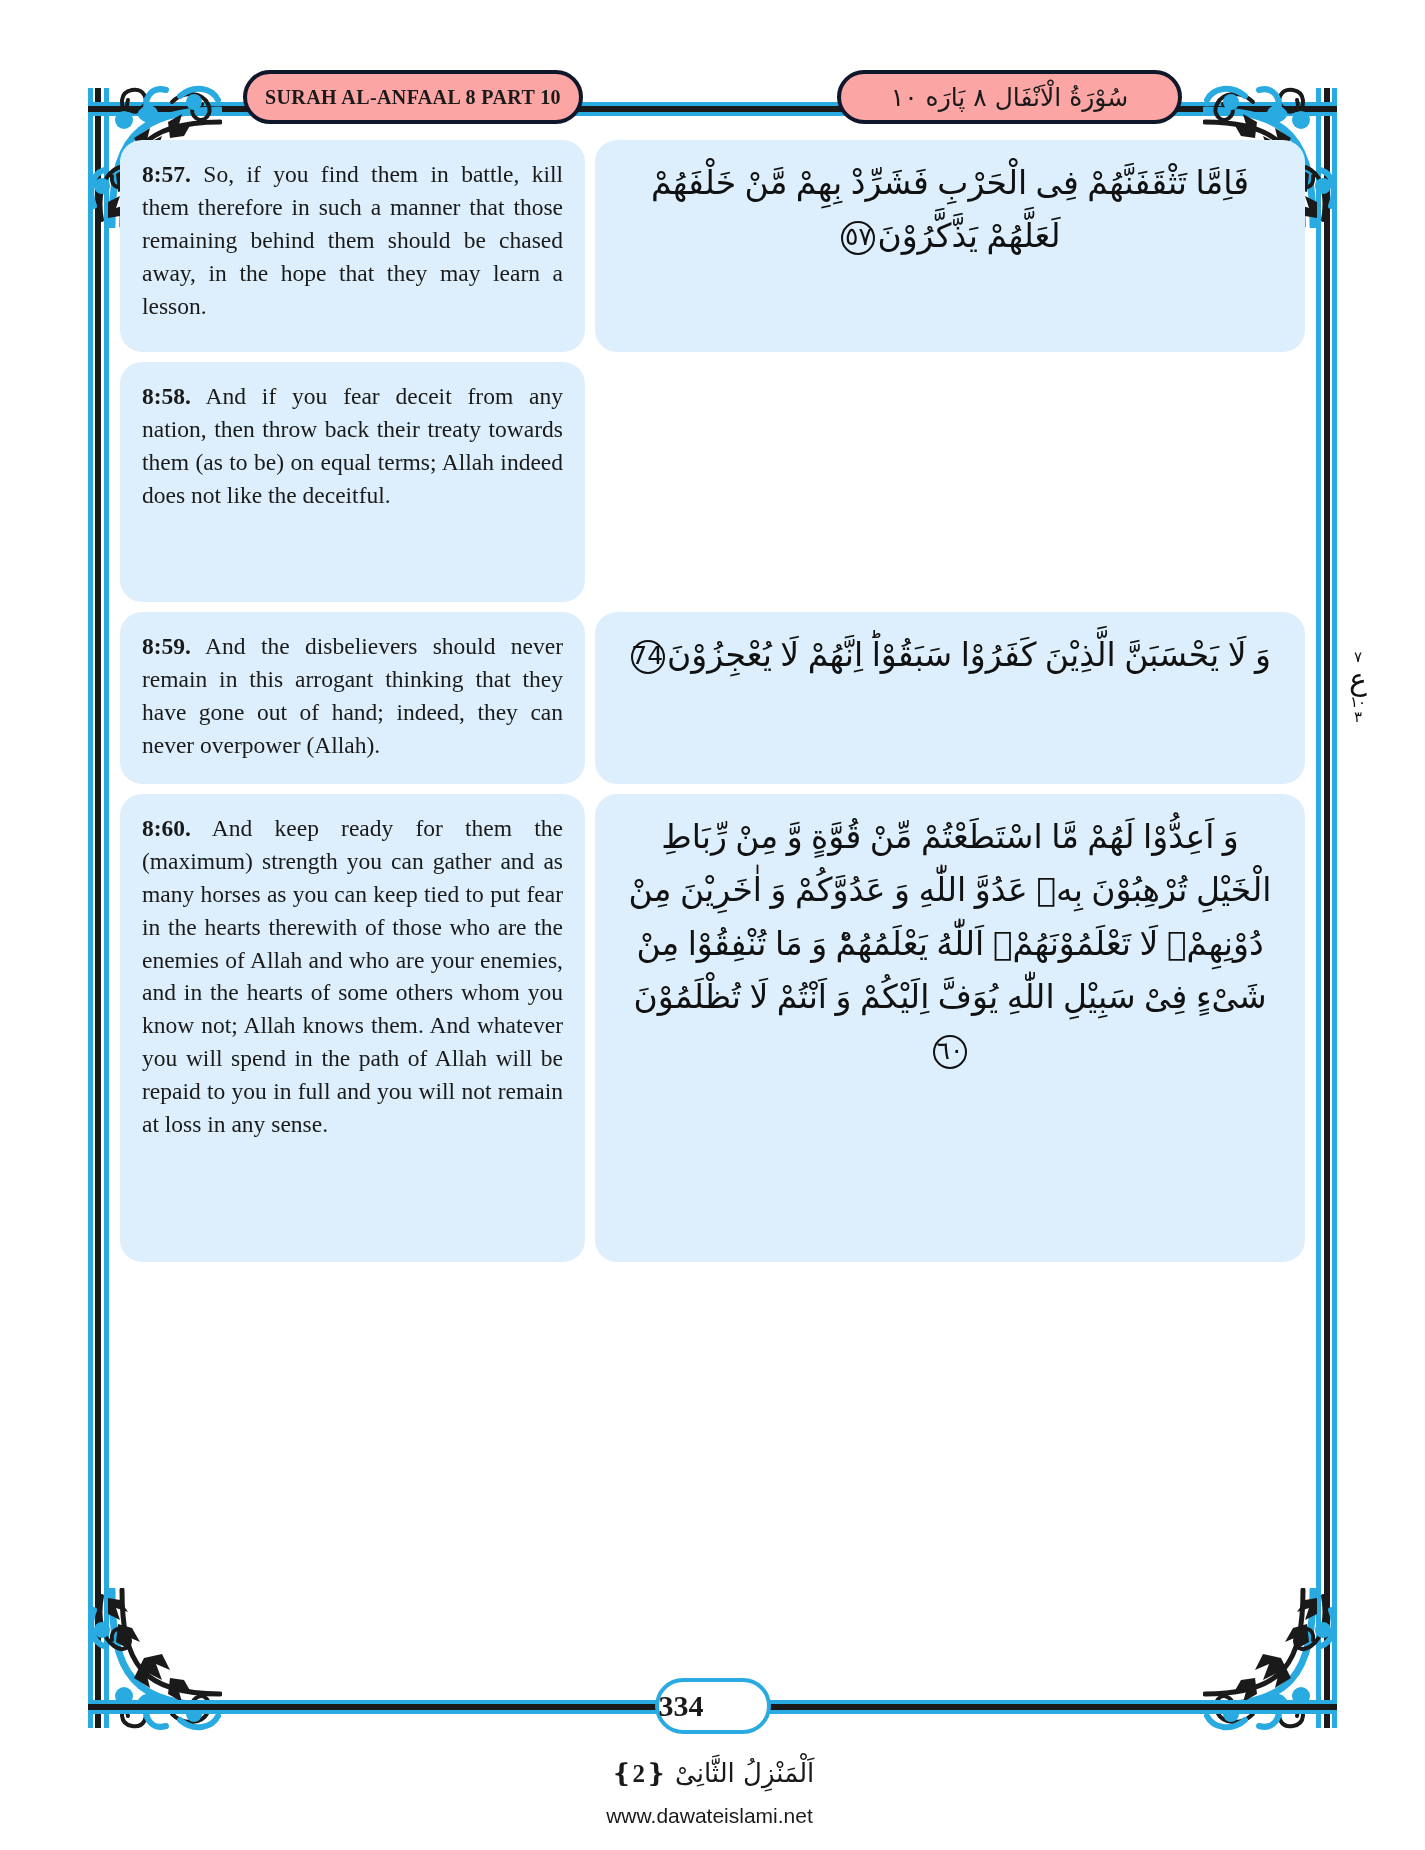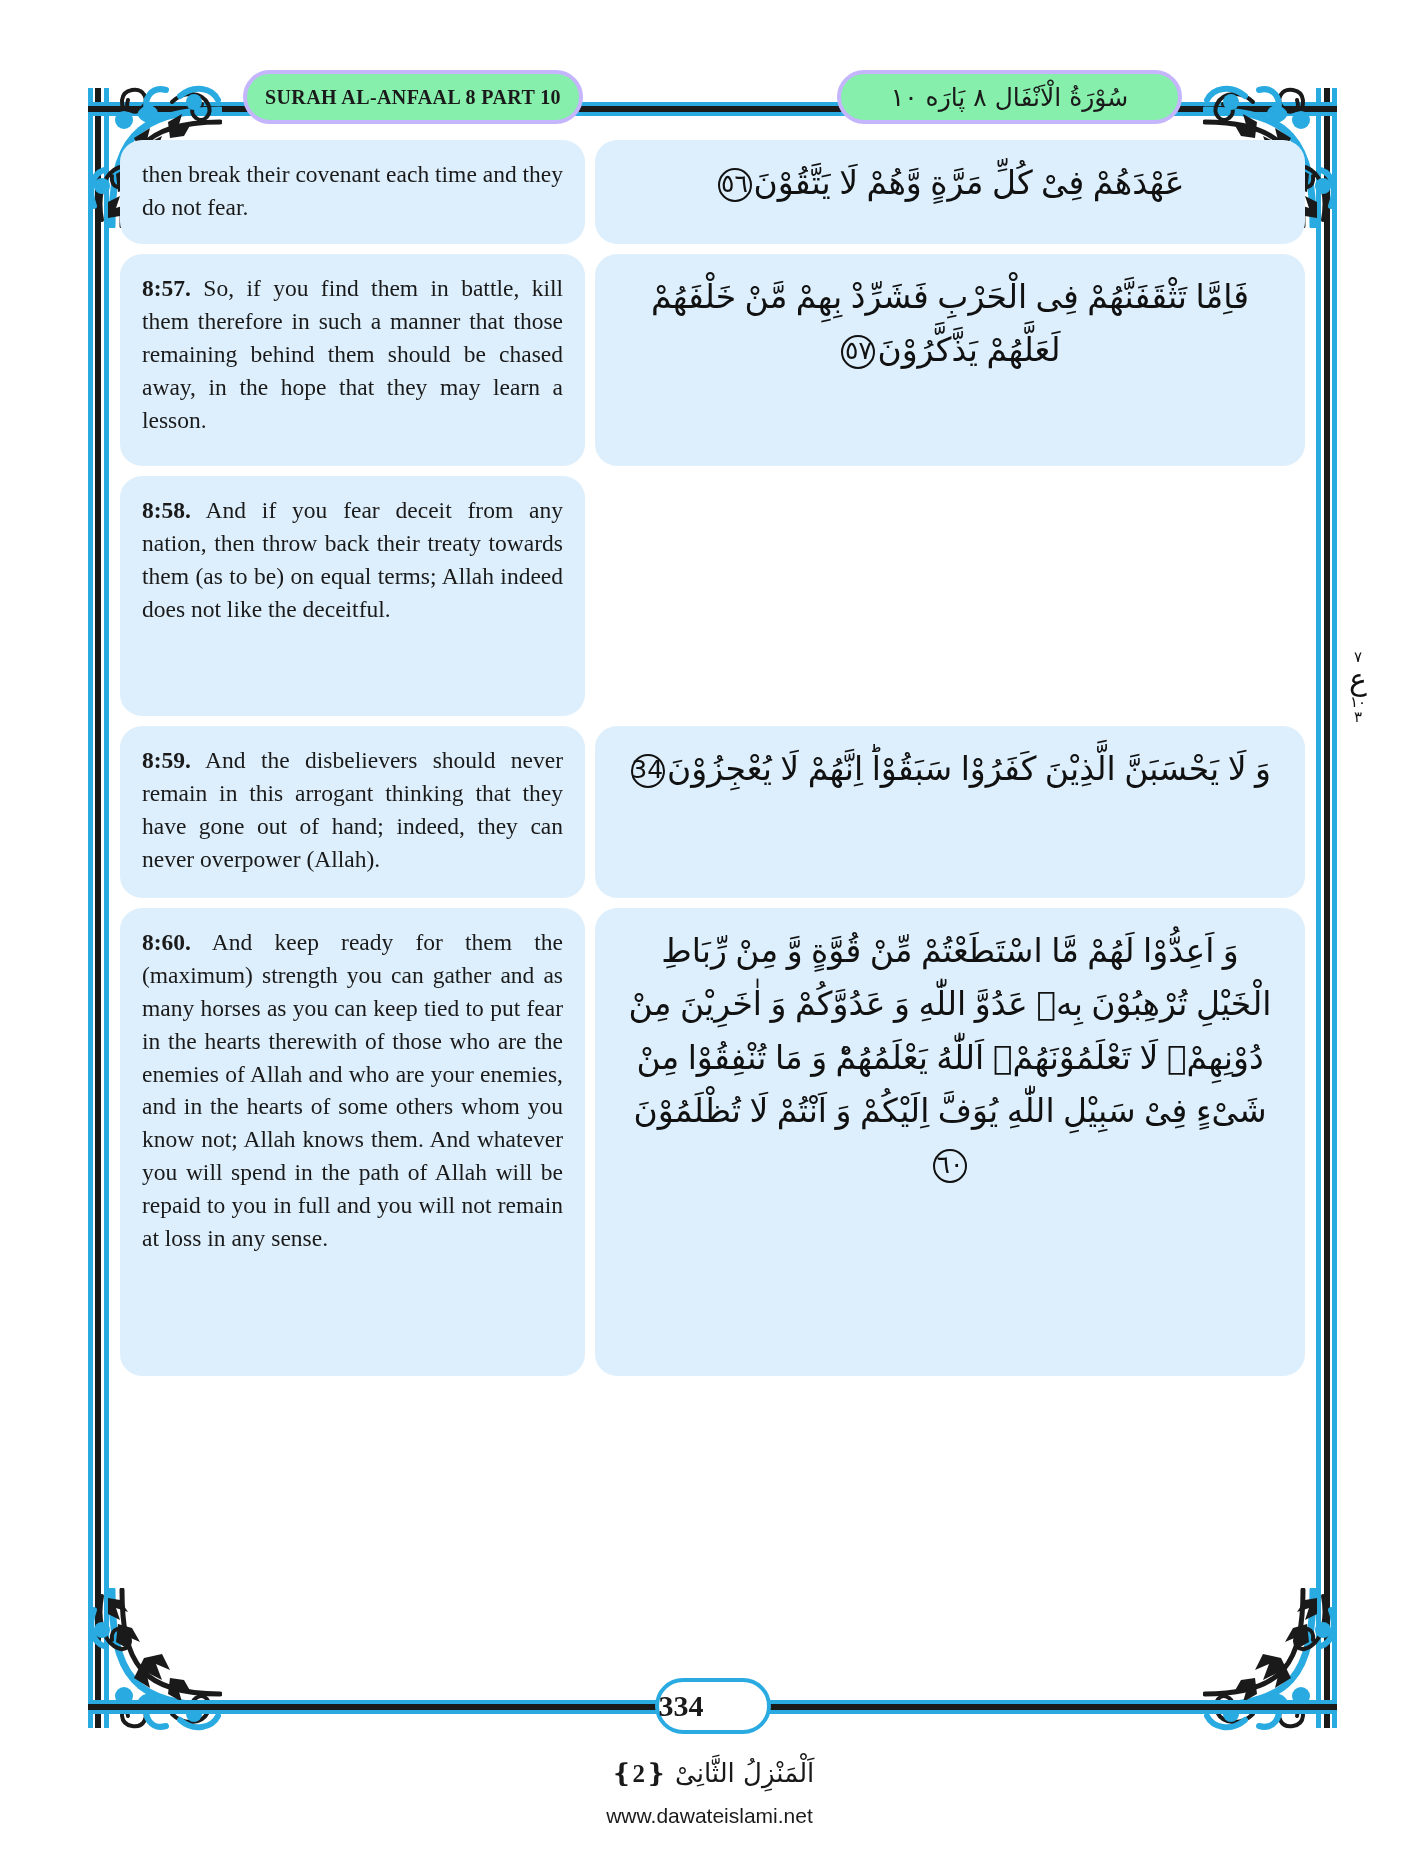--- a/index.html
+++ b/index.html
@@ -62,22 +62,22 @@
     top: 14px;
     height: 14px;
     border-top: 4px solid #29ABE2;
     border-bottom: 4px solid #29ABE2;
     background: #1a1a1a;
     box-sizing: border-box;
   }
   .hdr-capsule {
     position: absolute;
     top: -18px;
-    background: #86efac;
-    border: 4px solid #c4b5fd;
+    background: #fca5a5;
+    border: 4px solid #0f172a;
     border-radius: 40px;
     height: 54px;
     display: flex;
     align-items: center;
     justify-content: center;
     box-sizing: border-box;
   }
   .hdr-capsule-en {
     left: 155px;
     width: 340px;
@@ -383,28 +383,20 @@
 
   <div class="ruku-marker">
     <div class="ruku-top">٧</div>
     <div class="ruku-mid">ع</div>
     <div class="ruku-bot">١٠</div>
     <div class="ruku-bot">٣</div>
   </div>
 
   <div class="content">
 
-    <div class="verse-row row-56">
-      <div class="cell cell-en">
-        <span class="vnum"></span><span>then break their covenant each time and they do not fear.</span>
-      </div>
-      <div class="cell cell-ar">
-        <span>عَهْدَهُمْ فِیْ كُلِّ مَرَّةٍ وَّهُمْ لَا یَتَّقُوْنَ</span><span class="ayah-mark">٥٦</span>
-      </div>
-    </div>
 
     <div class="verse-row row-57">
       <div class="cell cell-en">
         <span class="vnum">8:57.</span>
         <span>So, if you find them in battle, kill them therefore in such a manner that those remaining behind them should be chased away, in the hope that they may learn a lesson.</span>
       </div>
       <div class="cell cell-ar">
         <span>فَاِمَّا تَثْقَفَنَّهُمْ فِی الْحَرْبِ فَشَرِّدْ بِهِمْ مَّنْ خَلْفَهُمْ لَعَلَّهُمْ یَذَّكَّرُوْنَ</span><span class="ayah-mark">٥٧</span>
       </div>
     </div>
@@ -415,21 +407,21 @@
         <span>And if you fear deceit from any nation, then throw back their treaty towards them (as to be) on equal terms; Allah indeed does not like the deceitful.</span>
       </div>
     </div>
 
     <div class="verse-row row-59">
       <div class="cell cell-en">
         <span class="vnum">8:59.</span>
         <span>And the disbelievers should never remain in this arrogant thinking that they have gone out of hand; indeed, they can never overpower (Allah).</span>
       </div>
       <div class="cell cell-ar">
-        <span>وَ لَا یَحْسَبَنَّ الَّذِیْنَ كَفَرُوْا سَبَقُوْاؕ اِنَّهُمْ لَا یُعْجِزُوْنَ</span><span class="ayah-mark">34</span>
+        <span>وَ لَا یَحْسَبَنَّ الَّذِیْنَ كَفَرُوْا سَبَقُوْاؕ اِنَّهُمْ لَا یُعْجِزُوْنَ</span><span class="ayah-mark">74</span>
       </div>
     </div>
 
     <div class="verse-row row-60">
       <div class="cell cell-en">
         <span class="vnum">8:60.</span>
         <span>And keep ready for them the (maximum) strength you can gather and as many horses as you can keep tied to put fear in the hearts therewith of those who are the enemies of Allah and who are your enemies, and in the hearts of some others whom you know not; Allah knows them. And whatever you will spend in the path of Allah will be repaid to you in full and you will not remain at loss in any sense.</span>
       </div>
       <div class="cell cell-ar">
         <span>وَ اَعِدُّوْا لَهُمْ مَّا اسْتَطَعْتُمْ مِّنْ قُوَّةٍ وَّ مِنْ رِّبَاطِ الْخَیْلِ تُرْهِبُوْنَ بِهٖ عَدُوَّ اللّٰهِ وَ عَدُوَّكُمْ وَ اٰخَرِیْنَ مِنْ دُوْنِهِمْۚ لَا تَعْلَمُوْنَهُمْۚ اَللّٰهُ یَعْلَمُهُمْؕ وَ مَا تُنْفِقُوْا مِنْ شَیْءٍ فِیْ سَبِیْلِ اللّٰهِ یُوَفَّ اِلَیْكُمْ وَ اَنْتُمْ لَا تُظْلَمُوْنَ</span><span class="ayah-mark">٦٠</span>

